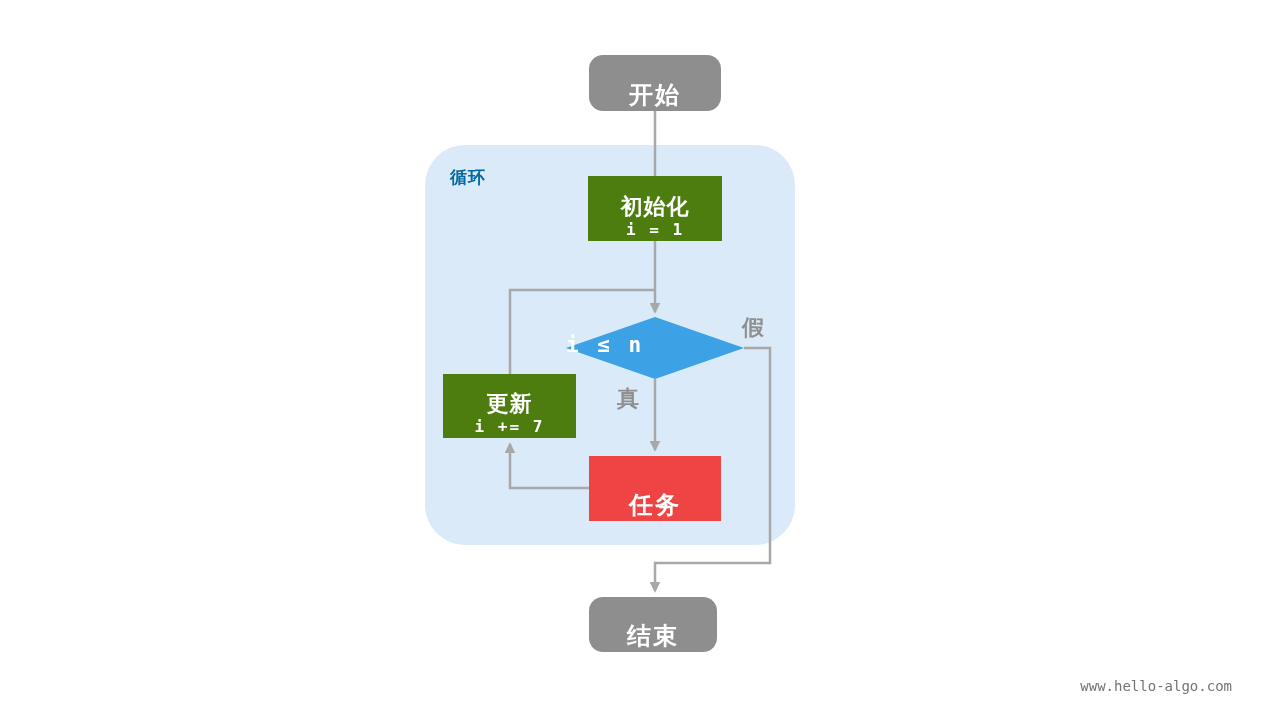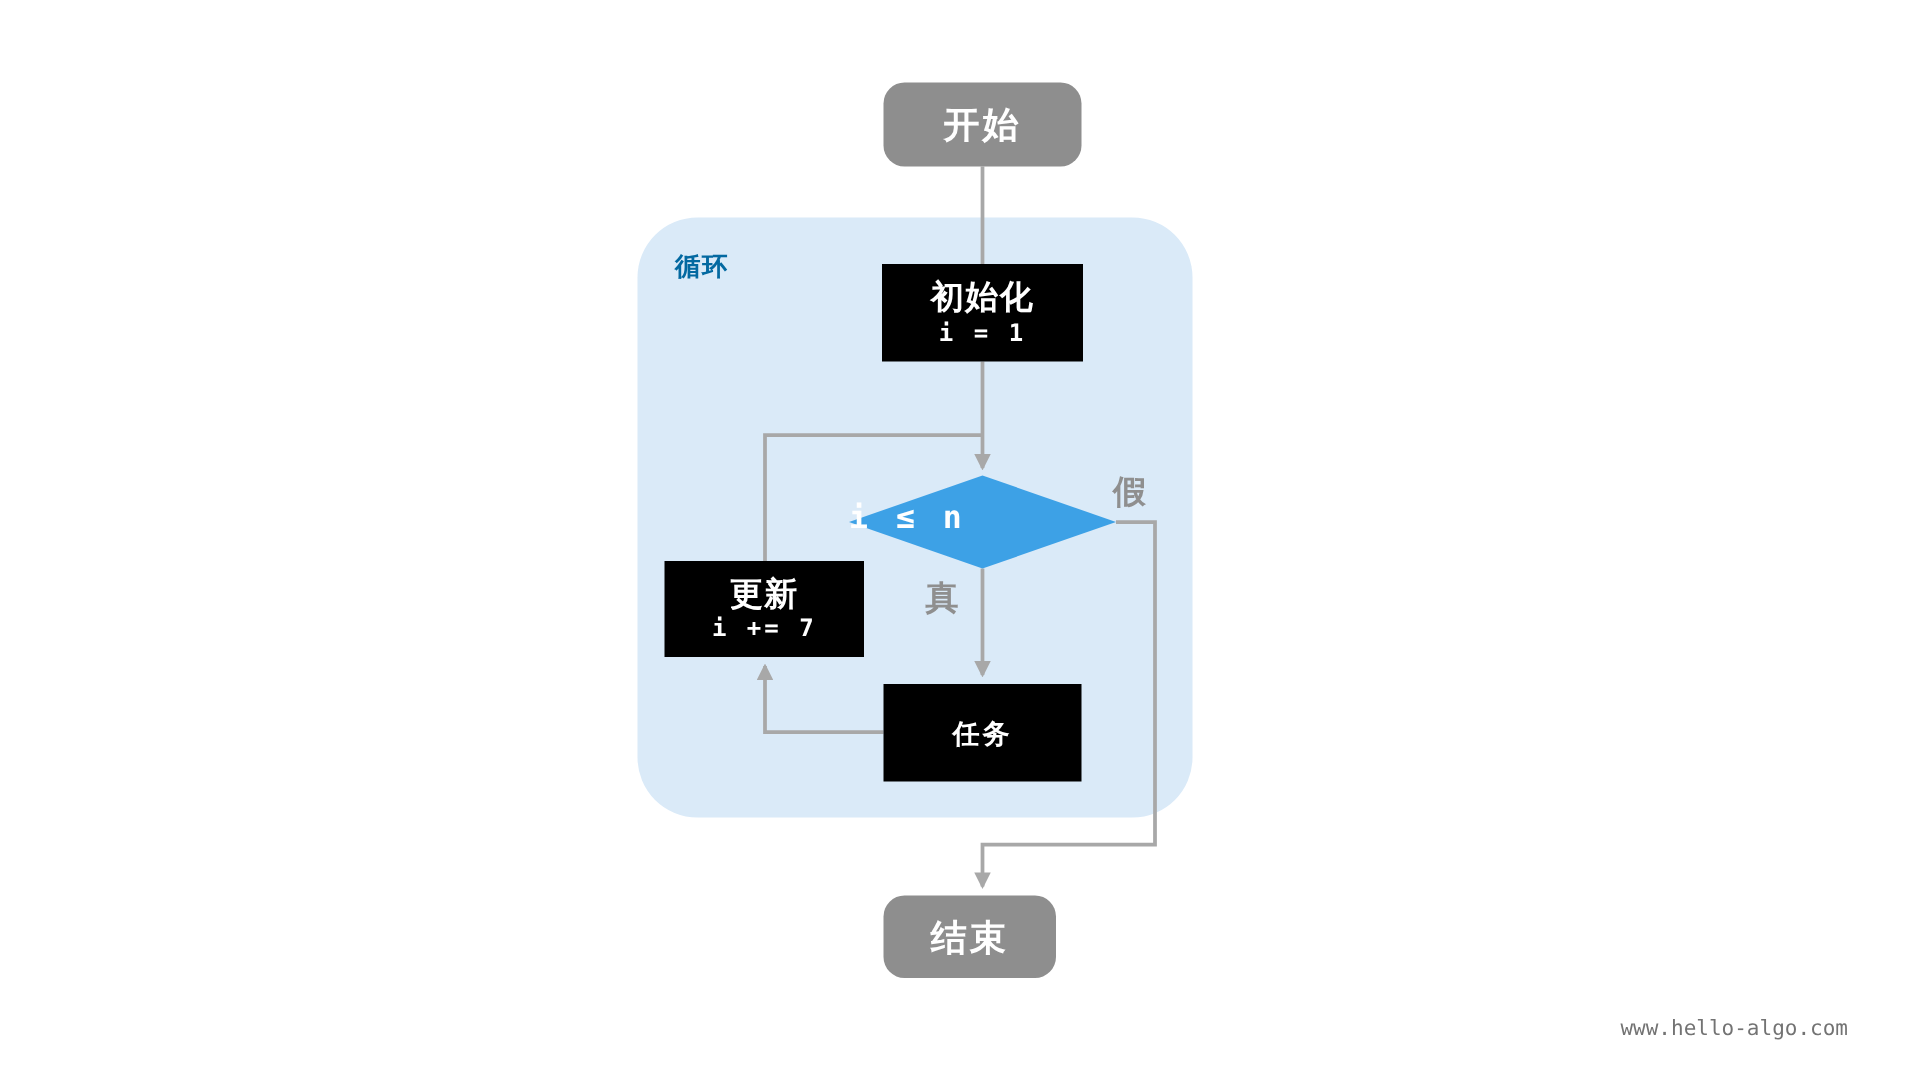--- a/index.html
+++ b/index.html
@@ -15,34 +15,34 @@
     background:#daeaf8;border-radius:40px;z-index:0;
   }
   .loop-label{
     left:450px;top:166px;font-size:17px;font-weight:bold;color:#0369a1;
     letter-spacing:1px;z-index:3;
   }
   
   svg.wires{left:0;top:0;z-index:1;}
   
   .node{
-    display:flex;flex-direction:column;align-items:center;justify-content:center;
+    display:flex;flex-direction:column;align-items:center;justify-content:flex-end;
     color:#ffffff;z-index:2;text-align:center;
   }
   .node-terminal{
     background:#8e8e8e;border-radius:14px;font-size:24px;font-weight:600;
     letter-spacing:2px;
   }
-  .node-process{background:#000000;}
-  .node-task{background:#000000;font-size:18px;font-weight:600;letter-spacing:2px;}
+  .node-process{background:#4d7c0f;}
+  .node-task{background:#ef4444;font-size:24px;font-weight:600;letter-spacing:2px;}
   .node-start{left:589px;top:55px;width:132px;height:56px;}
   .node-init{left:588px;top:176px;width:134px;height:65px;}
   .node-update{left:443px;top:374px;width:133px;height:64px;}
   .node-task-pos{left:589px;top:456px;width:132px;height:65px;}
-  .node-end{left:589px;top:597px;width:115px;height:55px;}
+  .node-end{left:589px;top:597px;width:128px;height:55px;}
   .node-title{font-size:22px;font-weight:600;letter-spacing:1px;line-height:1.25;}
   .node-code{
     font-family:"DejaVu Sans Mono","Liberation Mono",monospace;
     font-size:16px;font-weight:bold;line-height:1.3;letter-spacing:2px;
   }
   .cond-label{
     left:566px;top:333px;width:178px;color:#ffffff;
     font-family:"DejaVu Sans Mono","Liberation Mono",monospace;
     font-size:21px;font-weight:bold;letter-spacing:3px;z-index:3;
   }

